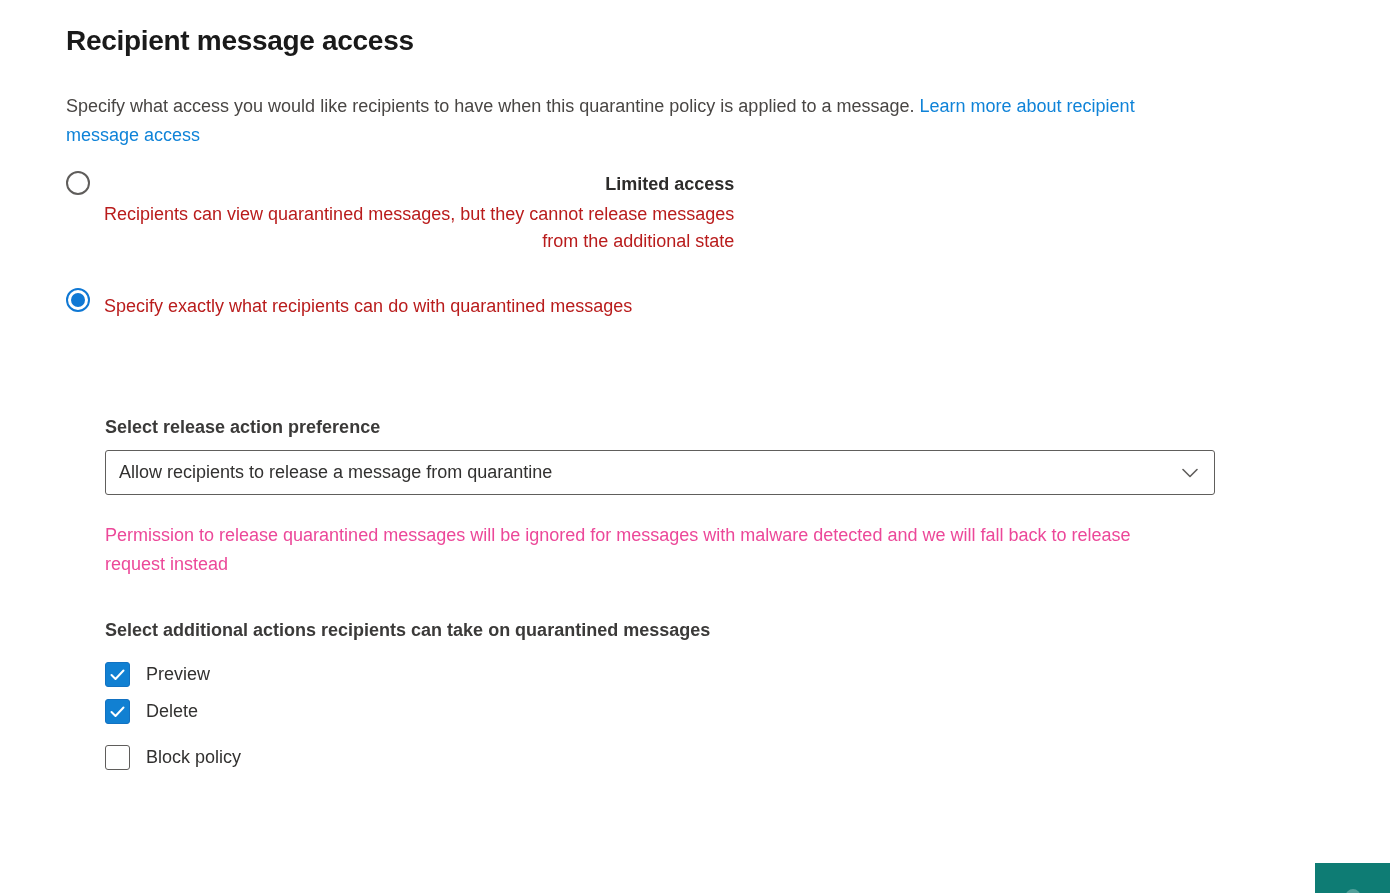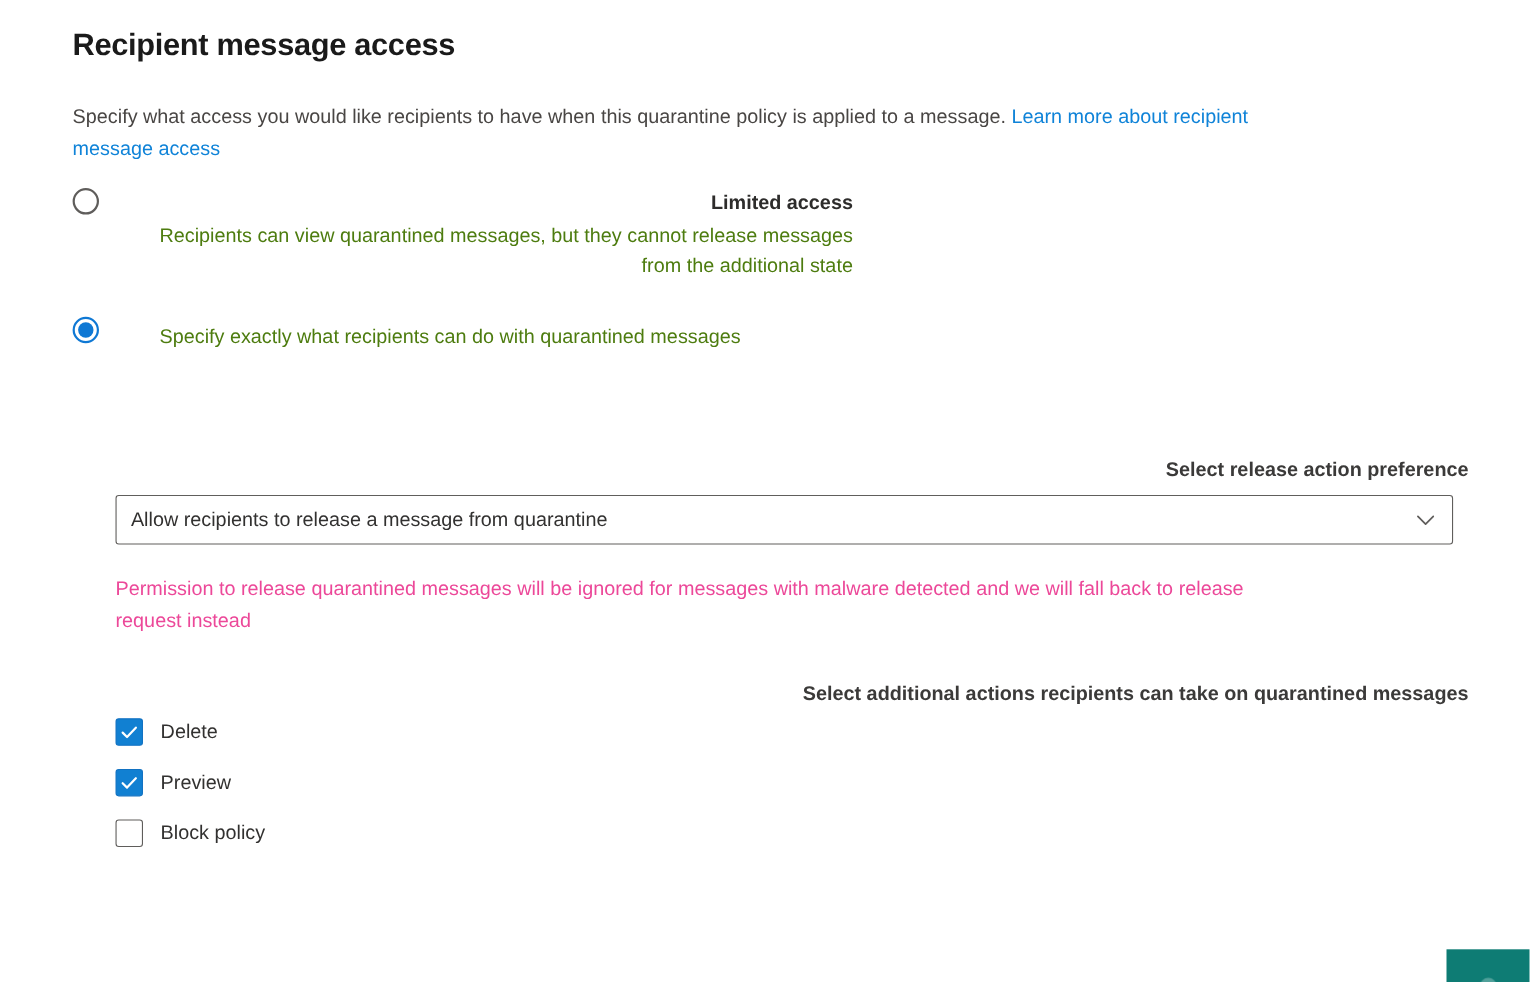--- a/index.html
+++ b/index.html
@@ -62,36 +62,34 @@
   }
   .radio-title {
     font-size: 18px;
     font-weight: 700;
     color: #2d2c2b;
     line-height: 24px;
     padding-top: 1px;
   }
   .radio-desc {
     font-size: 18px;
-    color: #4d7c0f;
+    color: #b91c1c;
     line-height: 27px;
     margin-top: 5px;
-    margin-left: 41px;
   }
 
   .advanced { margin-left: 39px; margin-top: 97px; }
   .sub-label {
     font-size: 18px;
     font-weight: 600;
     color: #3b3a39;
-    text-align: right;
   }
   .dropdown {
     margin-top: 12px;
-    width: 1216px;
+    width: 1110px;
     height: 45px;
     border: 1px solid #605e5c;
     border-radius: 3px;
     background: #fff;
     display: flex;
     align-items: center;
     justify-content: space-between;
     padding: 0 16px 0 13px;
     cursor: pointer;
   }
@@ -172,38 +170,38 @@
       <span class="dropdown-value">Allow recipients to release a message from quarantine</span>
       <svg class="chevron-icon" viewBox="0 0 16 10" aria-hidden="true">
         <polyline points="1,1.5 8,8.5 15,1.5" fill="none" stroke="#605e5c" stroke-width="1.6" stroke-linecap="round" stroke-linejoin="round"></polyline>
       </svg>
     </div>
 
     <p class="note"><span>Permission to release quarantined messages will be ignored for messages with malware detected and we will fall back to release</span><br><span>request instead</span></p>
 
     <div class="sub-label additional-label">Select additional actions recipients can take on quarantined messages</div>
 
+    <div class="check-row r2">
+      <span class="checkbox checked">
+        <svg width="15" height="12" viewBox="0 0 15 12" aria-hidden="true">
+          <polyline points="1.5,6 5.5,10 13.5,1.5" fill="none" stroke="#ffffff" stroke-width="2" stroke-linecap="round" stroke-linejoin="round"></polyline>
+        </svg>
+      </span>
+      <span class="check-label">Preview</span>
+    </div>
+
     <div class="check-row r1">
       <span class="checkbox checked">
         <svg width="15" height="12" viewBox="0 0 15 12" aria-hidden="true">
           <polyline points="1.5,6 5.5,10 13.5,1.5" fill="none" stroke="#ffffff" stroke-width="2" stroke-linecap="round" stroke-linejoin="round"></polyline>
         </svg>
       </span>
       <span class="check-label">Delete</span>
     </div>
 
-    <div class="check-row r2">
-      <span class="checkbox checked">
-        <svg width="15" height="12" viewBox="0 0 15 12" aria-hidden="true">
-          <polyline points="1.5,6 5.5,10 13.5,1.5" fill="none" stroke="#ffffff" stroke-width="2" stroke-linecap="round" stroke-linejoin="round"></polyline>
-        </svg>
-      </span>
-      <span class="check-label">Preview</span>
-    </div>
-
     <div class="check-row r3">
       <span class="checkbox"></span>
       <span class="check-label">Block policy</span>
     </div>
 
   </div>
 
   <div class="feedback-btn">
     <span class="smiley"></span>
   </div>

